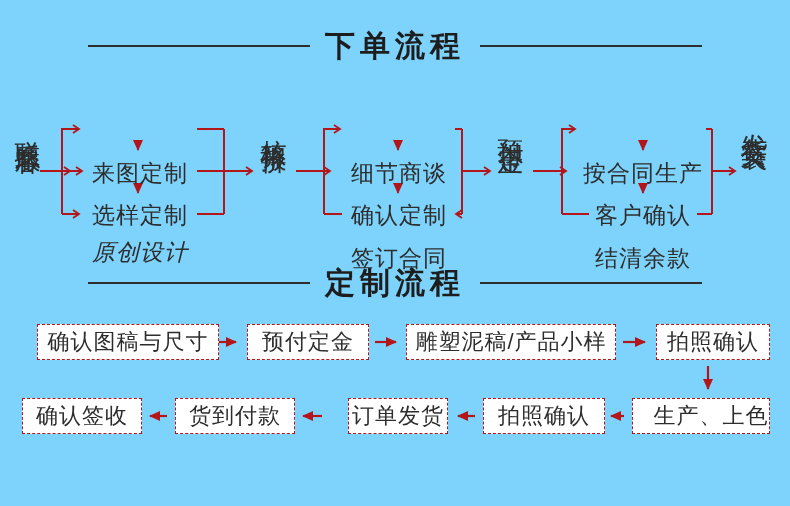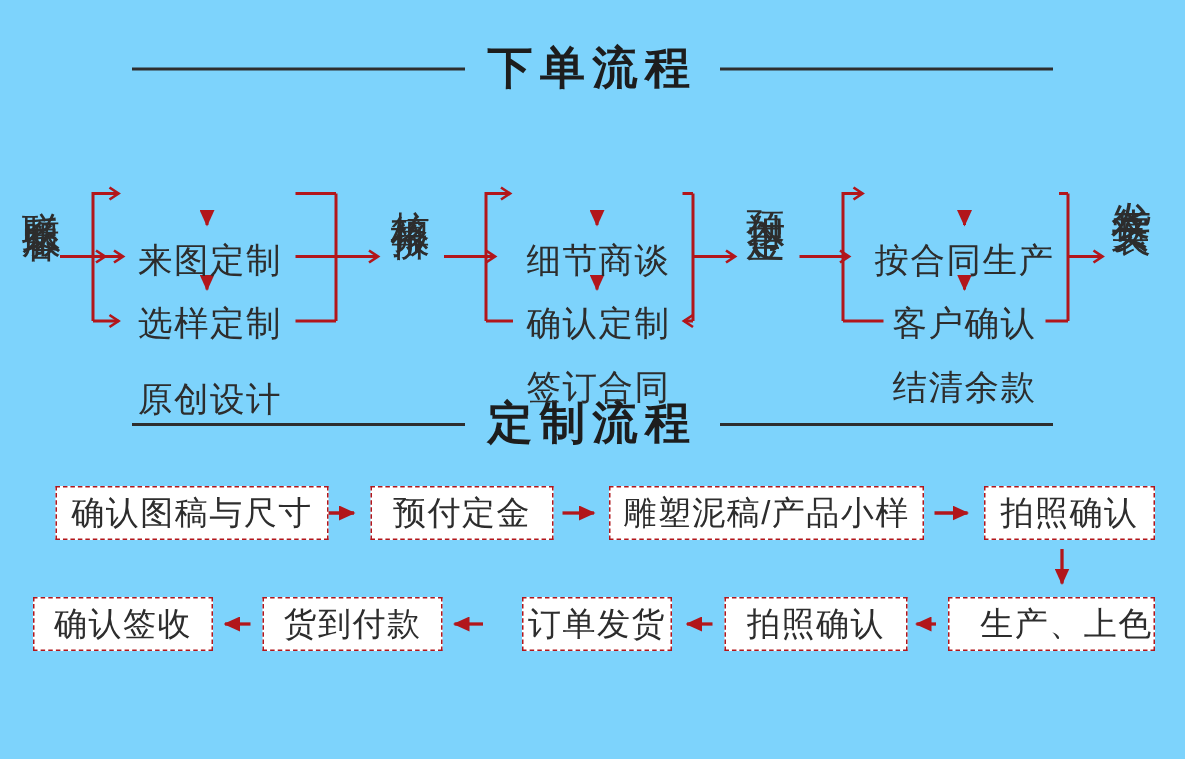--- a/index.html
+++ b/index.html
@@ -161,21 +161,21 @@
     </g>
   </svg>
 
   <div class="vtext" style="left:15px;top:120px;">联系客服</div>
   <div class="vtext" style="left:261px;top:119px;">核算报价</div>
   <div class="vtext" style="left:498px;top:119px;">预付定金</div>
   <div class="vtext big" style="left:740px;top:113px;">发货安装</div>
 
   <div class="gitem" style="left:84px;top:117px;width:112px;">来图定制</div>
   <div class="gitem" style="left:84px;top:159px;width:112px;">选样定制</div>
-  <div class="gitem" style="left:84px;top:210px;width:112px;">原创设计</div>
+  <div class="gitem" style="left:84px;top:196px;width:112px;font-style:italic;">原创设计</div>
 
   <div class="gitem" style="left:344px;top:117px;width:110px;">细节商谈</div>
   <div class="gitem" style="left:344px;top:159px;width:110px;">确认定制</div>
   <div class="gitem" style="left:344px;top:202px;width:110px;">签订合同</div>
 
   <div class="gitem" style="left:578px;top:117px;width:130px;">按合同生产</div>
   <div class="gitem" style="left:591px;top:159px;width:104px;">客户确认</div>
   <div class="gitem" style="left:591px;top:202px;width:104px;">结清余款</div>
 
   <div class="dbox" style="left:25px;top:324px;width:182px;margin-left:12px;">确认图稿与尺寸</div>

